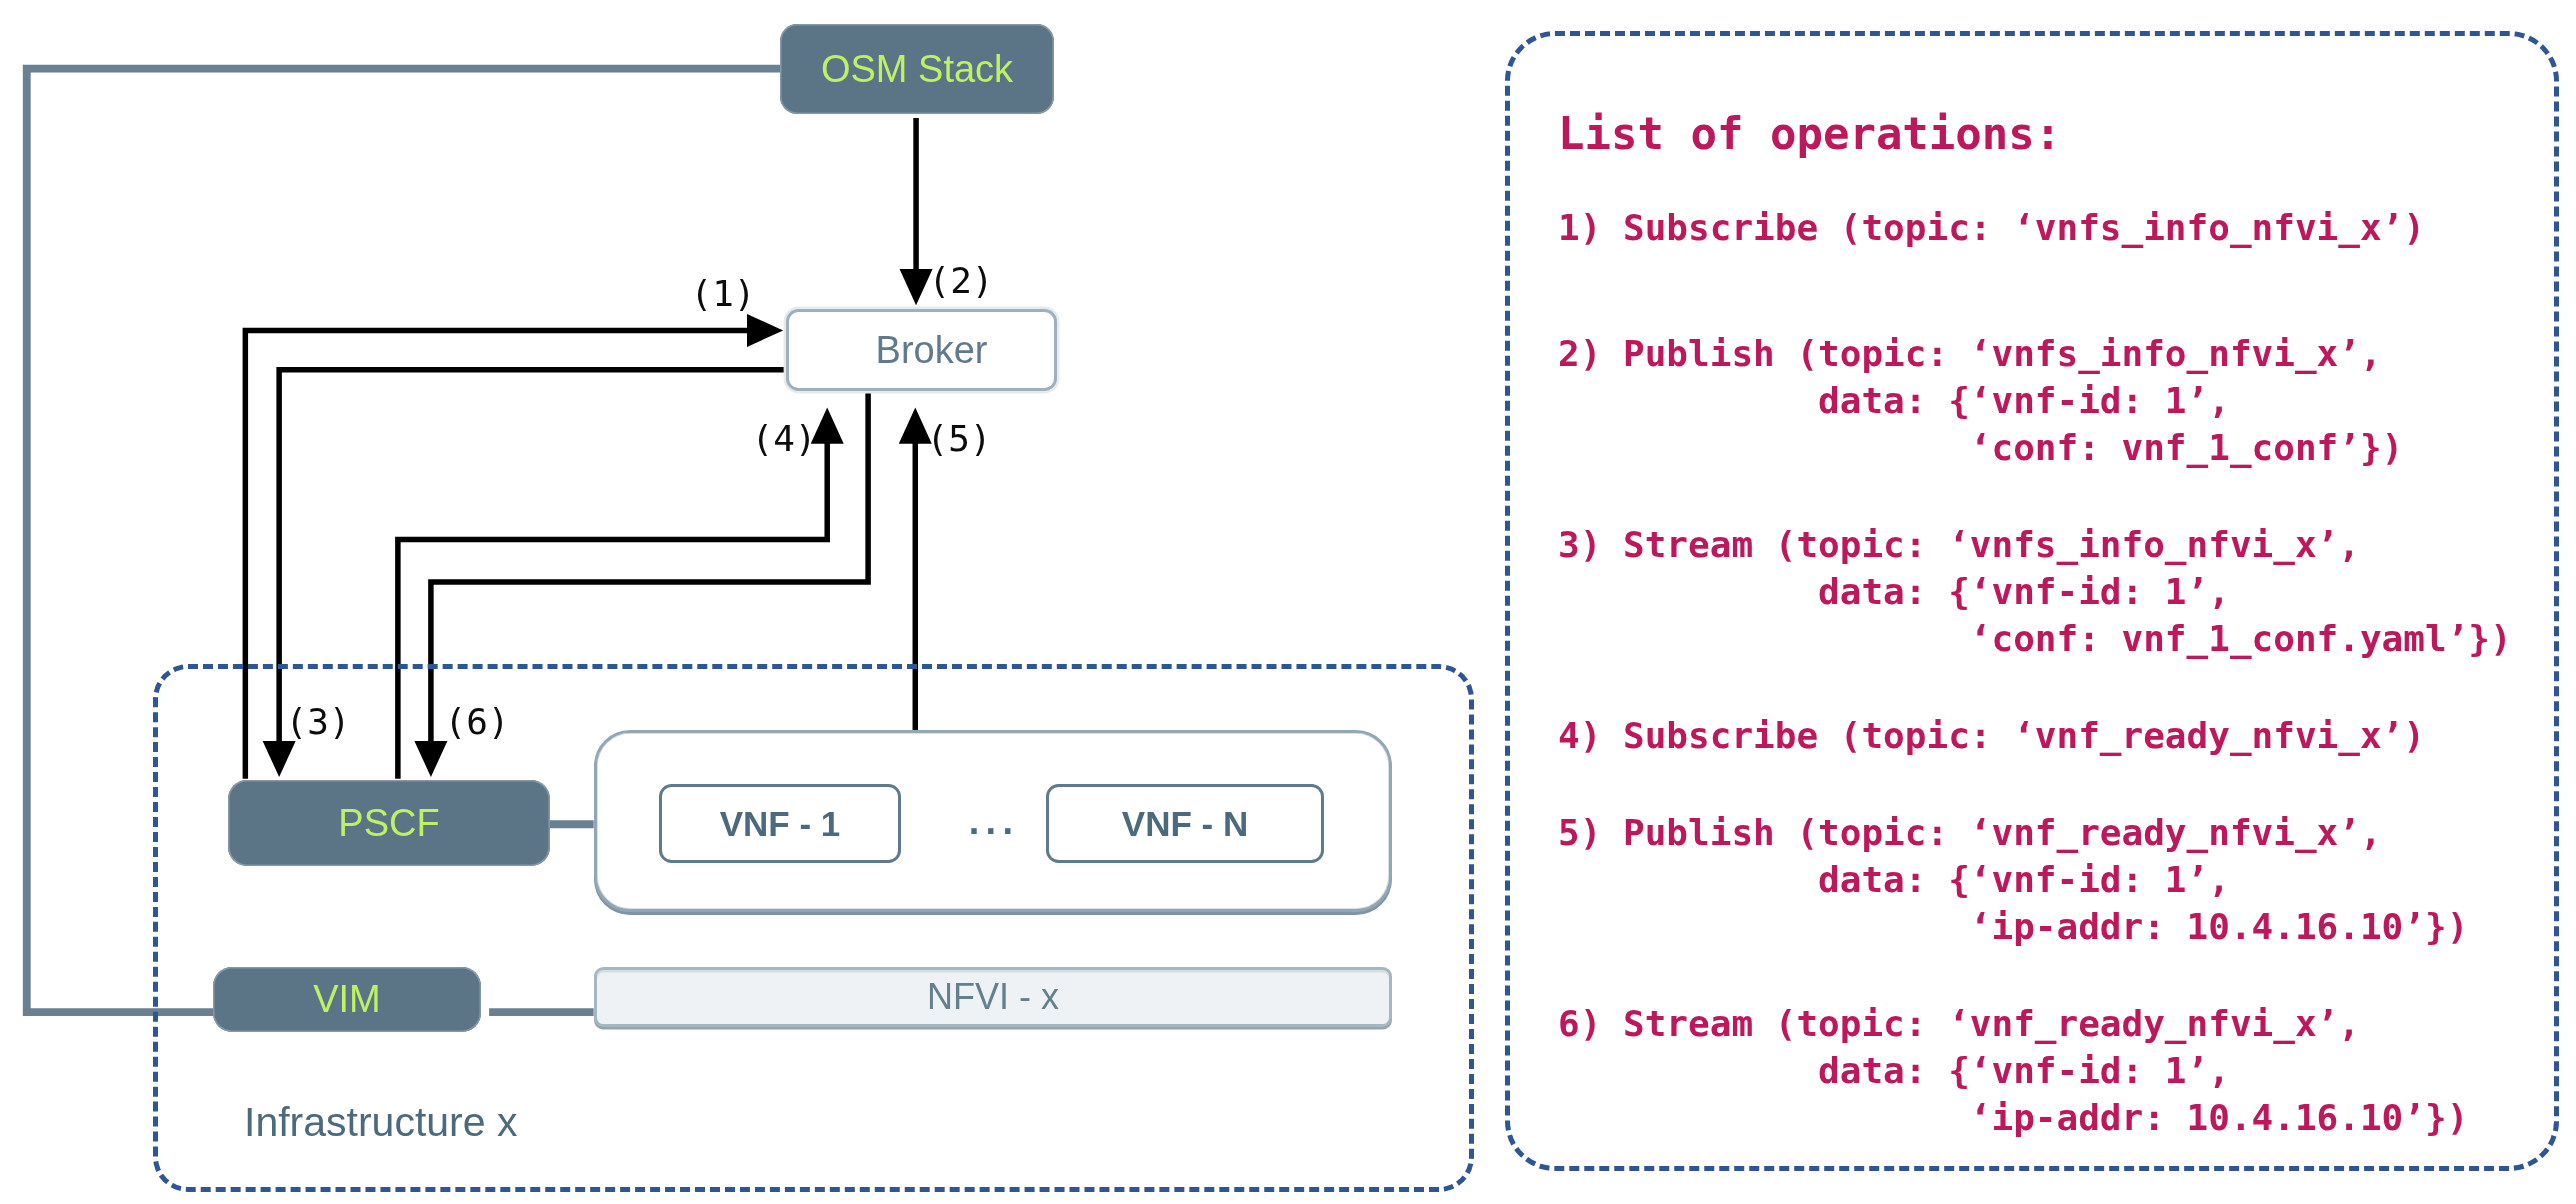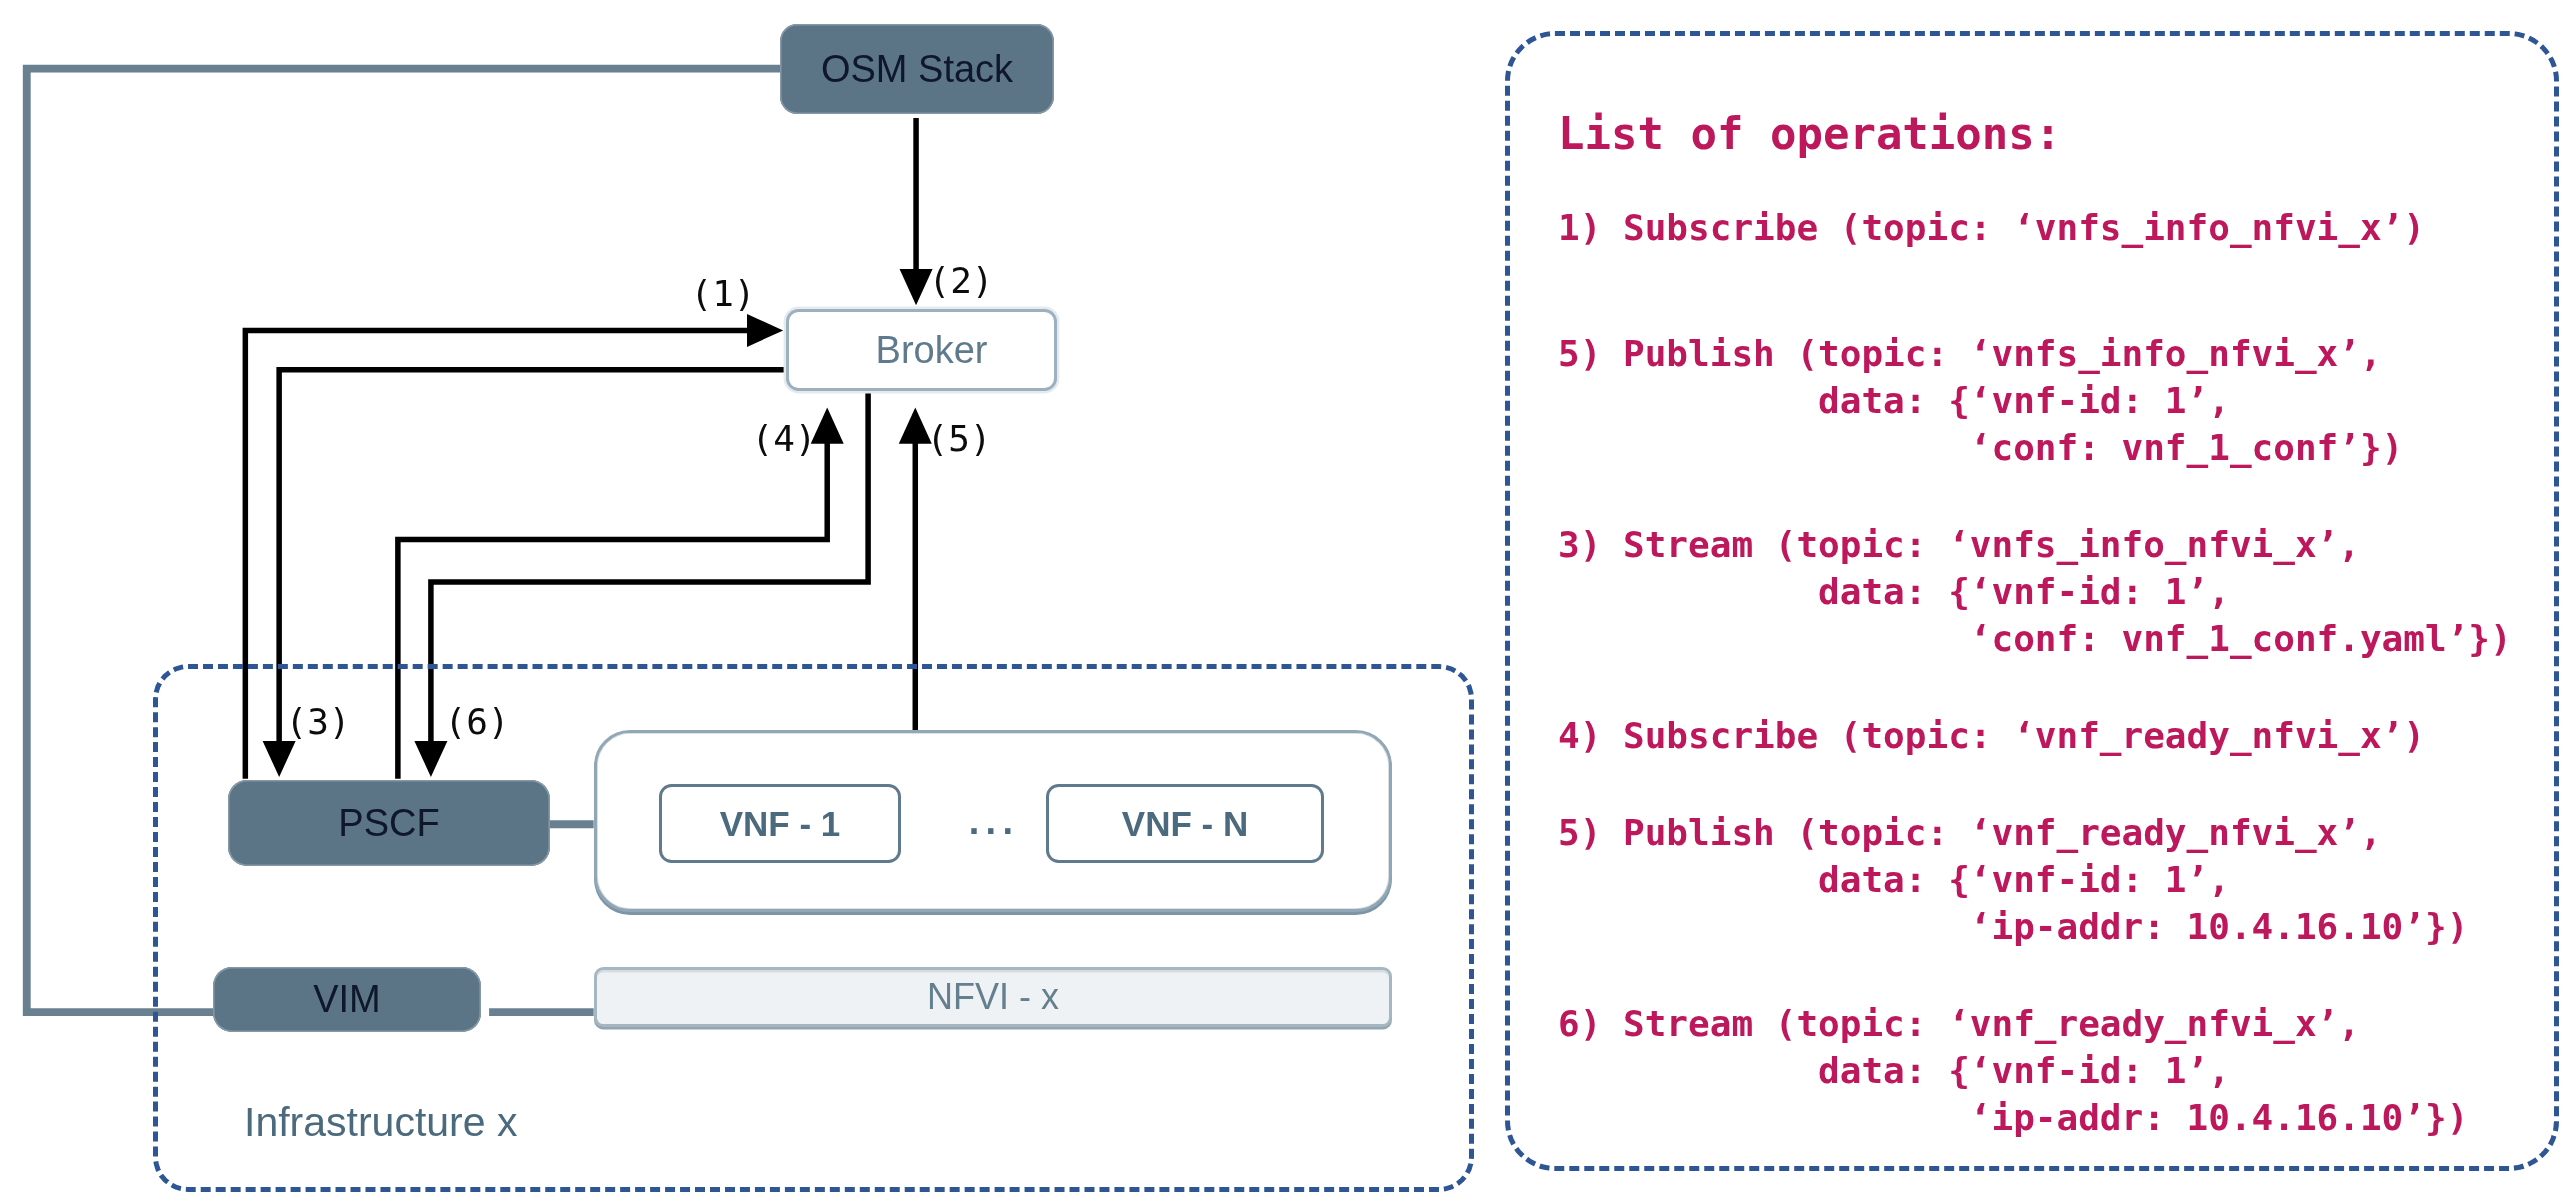--- a/index.html
+++ b/index.html
@@ -3,21 +3,21 @@
 <meta charset="utf-8">
 <style>
   html,body{margin:0;padding:0;background:#ffffff;width:2576px;height:1205px;overflow:hidden;}
   .stage{position:absolute;left:0;top:0;width:2576px;height:1205px;
          font-family:"Liberation Sans",sans-serif;}
   svg.lines{position:absolute;left:0;top:0;width:2576px;height:1205px;}
 
   
   .node{position:absolute;display:flex;align-items:center;justify-content:center;
         box-sizing:border-box;}
-  .dark{background:#5b7486;color:#0f172a;border-radius:19px;font-size:38px;
+  .dark{background:#5b7486;color:#bef264;border-radius:19px;font-size:38px;
         box-shadow:0 0 0 1.6px #8598a6 inset;text-align:right;}
   .osm   {left:780px;  top:24.4px;   width:274px; height:90px; border-radius:17.3px;}
   .broker{left:786px; top:309px;  width:271px; height:82px; background:#ffffff;
           border:3.9px solid #9cb0bf; border-radius:12.6px; color:#5f7a8d; font-size:38px;
           box-shadow:0 0 0 2.4px #e4eaee;padding-left:20px;}
   .pscf  {left:228px;  top:780px;  width:322px; height:86px;}
   .vim   {left:213px;  top:967px; width:268px; height:65px;}
   .vnfwrap{left:594px; top:730px;  width:798px; height:182px; background:#ffffff;
            border:3.9px solid #91a7b6; border-radius:36px;
            box-shadow:0 3.1px 0 #7e95a6, 0 0 0 0.8px #cdd8df inset;}
@@ -126,21 +126,21 @@
   <span class="alabel l5">(5)</span>
   <span class="alabel l6">(6)</span>
 
   <div class="ops-inner">
     <div class="ops-title">List of operations:</div>
 
     <div class="op-item">
       <div class="op-line">1) Subscribe (topic: ‘vnfs_info_nfvi_x’)</div>
     </div>
     <div class="op-item">
-      <div class="op-line">5) Publish (topic: ‘vnfs_info_nfvi_x’,</div>
+      <div class="op-line">2) Publish (topic: ‘vnfs_info_nfvi_x’,</div>
       <div class="op-line">            data: {‘vnf-id: 1’,</div>
       <div class="op-line">                   ‘conf: vnf_1_conf’})</div>
     </div>
     <div class="op-item">
       <div class="op-line">3) Stream (topic: ‘vnfs_info_nfvi_x’,</div>
       <div class="op-line">            data: {‘vnf-id: 1’,</div>
       <div class="op-line">                   ‘conf: vnf_1_conf.yaml’})</div>
     </div>
     <div class="op-item">
       <div class="op-line">4) Subscribe (topic: ‘vnf_ready_nfvi_x’)</div>

